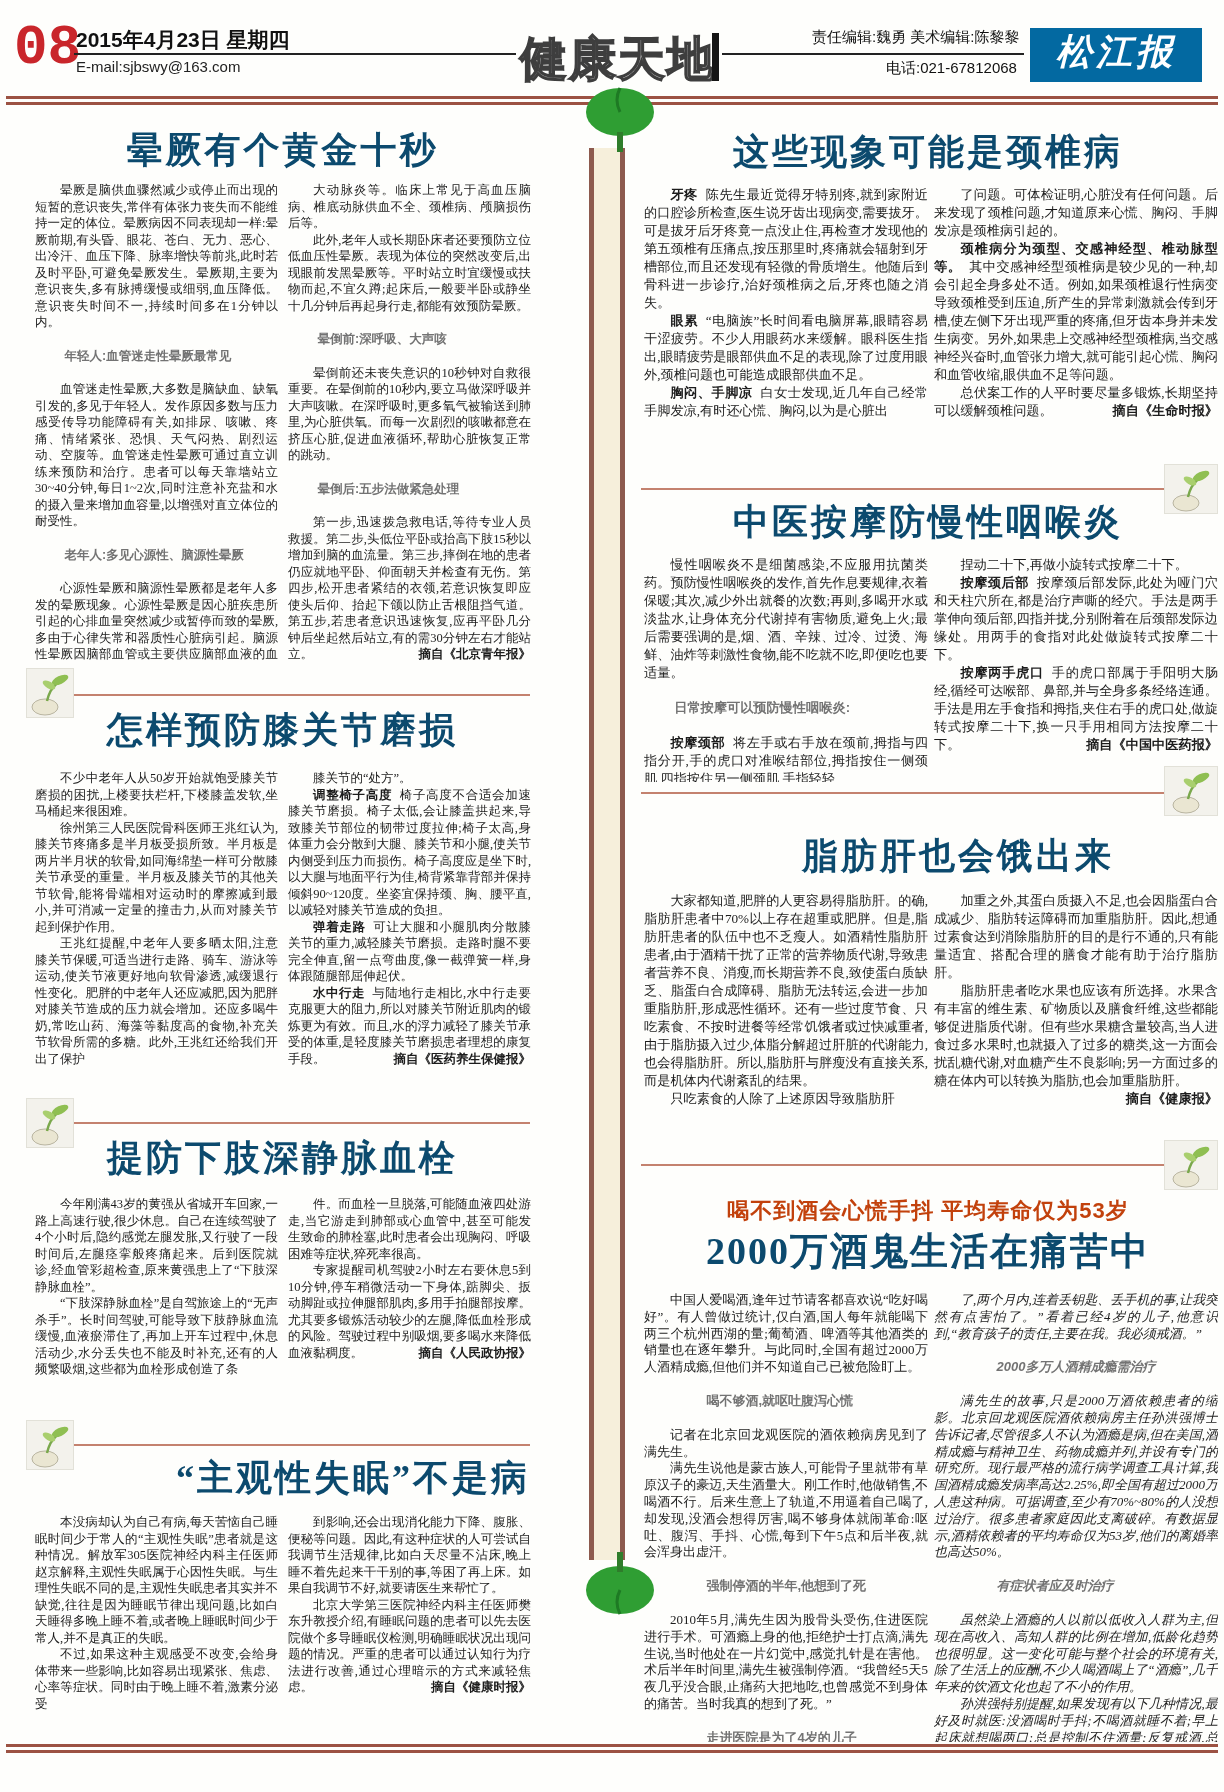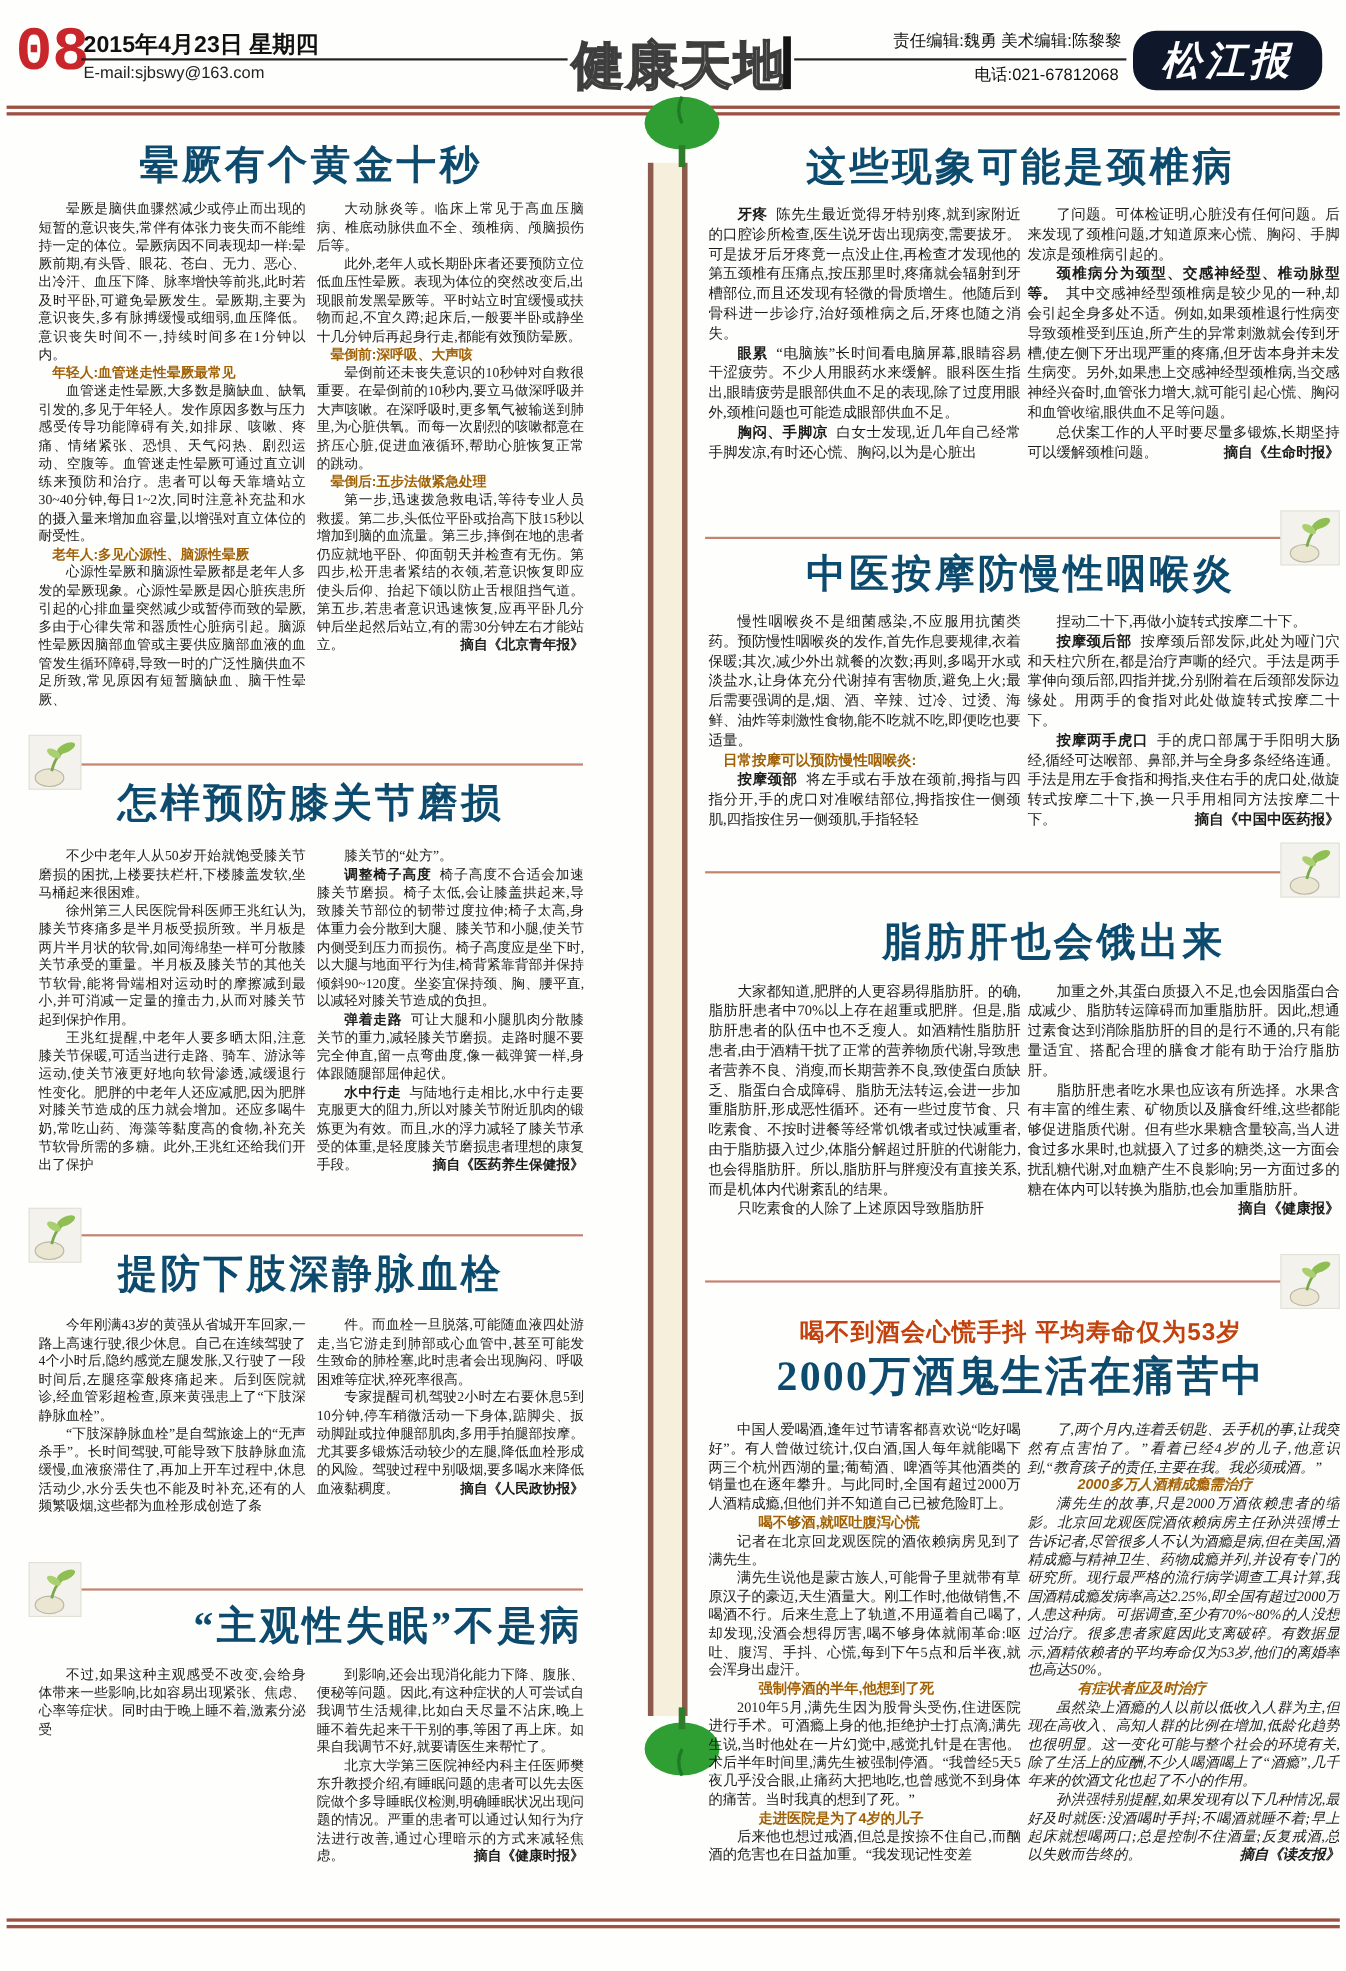--- a/index.html
+++ b/index.html
@@ -6,36 +6,36 @@
   .page{position:relative;width:1224px;height:1792px;background:#fefefc;margin:0 auto;overflow:hidden;
         font-family:"Liberation Serif","DejaVu Serif",serif;color:#1c1c1c;}
   .abs{position:absolute;}
   
   .pagenum{font-size:56px;font-weight:bold;color:#c9262b;line-height:1;font-family:Liberation Mono, monospace;}
   .date{font-size:21px;font-weight:bold;font-family:"Liberation Sans","DejaVu Sans",sans-serif;color:#111;}
   .email{font-size:15px;font-family:"Liberation Sans",sans-serif;color:#222;}
   .sectiontitle{font-size:47px;font-weight:bold;font-family:"Liberation Sans","DejaVu Sans",sans-serif;
         color:#c3c3c3;-webkit-text-stroke:1.6px #3e3e3e;letter-spacing:2px;}
   .edmeta{font-size:15px;font-family:"Liberation Sans",sans-serif;color:#111;}
-  .masthead{background:#0f172a;color:#fff;text-align:center;font-family:Liberation Sans, sans-serif;
-        font-style:italic;font-weight:bold;font-size:36px;line-height:54px;letter-spacing:4px;border-radius:21px;}
+  .masthead{background:#0369a1;color:#fff;text-align:center;font-family:Liberation Mono, monospace;
+        font-style:italic;font-weight:bold;font-size:36px;line-height:54px;letter-spacing:4px;}
   .hline{background:#222;height:2px;}
   .rrule{background:#9c5243;height:3px;}
   .divline{background:#c4826f;height:2px;}
   
   .atitle{font-weight:bold;text-align:center;color:#0c4a6e;font-family:"Liberation Serif",serif;}
   .t36{font-size:36px;letter-spacing:3px;}
   .t38{font-size:38px;letter-spacing:2px;}
   .kicker{font-size:22px;font-weight:bold;text-align:center;font-family:"Liberation Sans",sans-serif;color:#c2410c;letter-spacing:1px;}
   .col{position:absolute;overflow:hidden;text-align:justify;}
   .colL{width:243px;font-size:12.5px;line-height:16.5px;}
   .colR{width:284px;font-size:13.2px;line-height:18px;}
   .colB4{width:284px;font-size:13px;line-height:16.8px;}
   .para{text-indent:2em;margin:0;}
-  .sub{font-family:"Liberation Sans","DejaVu Sans",sans-serif;font-weight:bold;text-indent:1em;margin:0;color:#a16207;}
+  .sub{font-family:"Liberation Sans","DejaVu Sans",sans-serif;font-weight:bold;text-indent:1em;margin:17px;color:#737373;}
   .centered .sub{text-indent:3.5em;}
   .lead{font-family:"Liberation Sans",sans-serif;font-weight:bold;margin-right:0.6em;}
   .attr{float:right;font-family:"Liberation Sans",sans-serif;font-weight:bold;}
   
   .vdiv{background:#f6efdb;border-left:5px solid #8d5a4e;border-right:5px solid #8d5a4e;width:26px;}
   .sprout{background:#f3f2ec;border:1px solid #e2e1d8;}
 </style>
 </head>
 <body>
 
@@ -155,20 +155,21 @@
       </div>
     <div class="col colL" style="left:288px;top:1196px;height:230px;">
         <div class="para">件。而血栓一旦脱落,可能随血液四处游走,当它游走到肺部或心血管中,甚至可能发生致命的肺栓塞,此时患者会出现胸闷、呼吸困难等症状,猝死率很高。</div>
         <div class="para">专家提醒司机驾驶2小时左右要休息5到10分钟,停车稍微活动一下身体,踮脚尖、扳动脚趾或拉伸腿部肌肉,多用手拍腿部按摩。尤其要多锻炼活动较少的左腿,降低血栓形成的风险。驾驶过程中别吸烟,要多喝水来降低血液黏稠度。<span class="attr">摘自《人民政协报》</span></div>
       </div>
   </section>
 
   <section>
     <div class="abs atitle t36" style="left:35px;top:1454px;width:495px;text-align:right;">“主观性失眠”不是病</div>
     <div class="col colL" style="left:35px;top:1514px;height:226px;">
+        <div class="para">本没病却认为自己有病,每天苦恼自己睡眠时间少于常人的“主观性失眠”患者就是这种情况。解放军305医院神经内科主任医师赵京解释,主观性失眠属于心因性失眠。与生理性失眠不同的是,主观性失眠患者其实并不缺觉,往往是因为睡眠节律出现问题,比如白天睡得多晚上睡不着,或者晚上睡眠时间少于常人,并不是真正的失眠。</div>
         <div class="para">不过,如果这种主观感受不改变,会给身体带来一些影响,比如容易出现紧张、焦虑、心率等症状。同时由于晚上睡不着,激素分泌受</div>
       </div>
     <div class="col colL" style="left:288px;top:1514px;height:226px;">
         <div class="para">到影响,还会出现消化能力下降、腹胀、便秘等问题。因此,有这种症状的人可尝试自我调节生活规律,比如白天尽量不沾床,晚上睡不着先起来干干别的事,等困了再上床。如果自我调节不好,就要请医生来帮忙了。</div>
         <div class="para">北京大学第三医院神经内科主任医师樊东升教授介绍,有睡眠问题的患者可以先去医院做个多导睡眠仪检测,明确睡眠状况出现问题的情况。严重的患者可以通过认知行为疗法进行改善,通过心理暗示的方式来减轻焦虑。<span class="attr">摘自《健康时报》</span></div>
       </div>
   </section>
 
   <section>
     <div class="abs atitle t36" style="left:641px;top:128px;width:574px;">这些现象可能是颈椎病</div>

